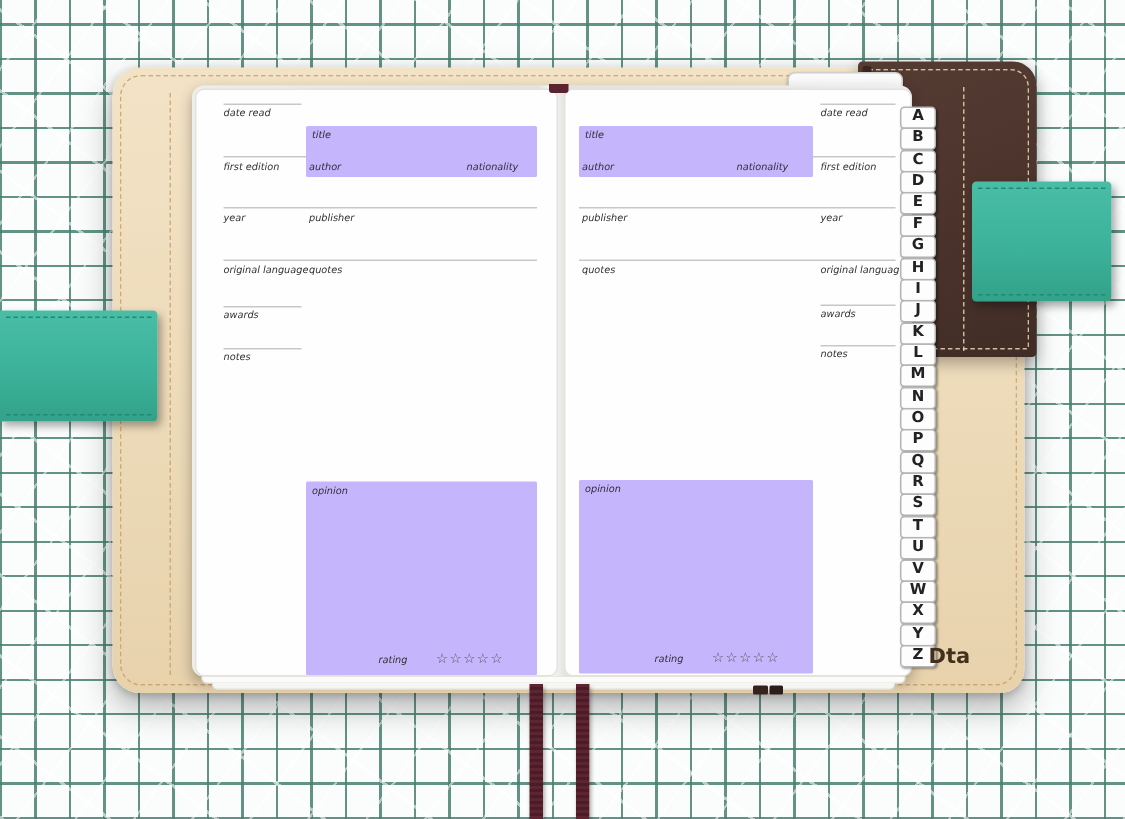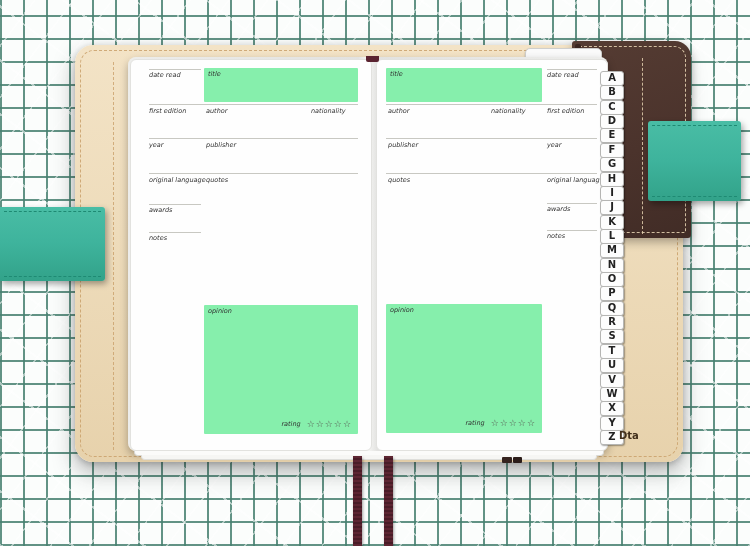--- a/index.html
+++ b/index.html
@@ -69,35 +69,35 @@
   .page {
     position:absolute; top:59px; height:390px;
     background:#fefefe; border:1px solid #e2e2df; border-radius:6px; z-index:5;
   }
   .page-left  { left:130px; width:240px; }
   .page-right { left:376px; width:230px; }
 
   
   .hl { position:absolute; height:1px; background:#c8c8c2; }
   .lbl { position:absolute; font-size:6.5px; line-height:1.1; color:#2f2f2f; white-space:nowrap;font-style:italic; }
-  .graybox { position:absolute; background:#86efac; border-radius:1px; }
+  .graybox { position:absolute; background:#c4b5fd; border-radius:1px;margin-top:16px; }
   .graybox .lbl { left:4px; top:3px; }
-  .rating-row { position:absolute; right:6px; bottom:5px; display:flex; align-items:center; gap:6px; }
+  .rating-row { position:absolute; right:22px; bottom:5px; display:flex; align-items:center; gap:19px; }
   .rating-row .lbl { position:static; }
   .stars { font-size:9px; line-height:1; color:#55554f; letter-spacing:1px; }
 
   
   .tabs-col { position:absolute; left:600px; top:71px; width:24px; height:376px; z-index:7; }
   .tab {
     position:absolute; left:0; width:22px; height:13px;
     background:#fdfdfd; border:1px solid #b5b5b3; border-radius:3px;
     box-shadow:1px 1px 1.5px rgba(0,0,0,0.35);
     font-size:10px; font-weight:bold; color:#222; text-align:center; line-height:12px;
   }
-  .dta { position:absolute; left:619px; top:430px; font-size:10px; font-weight:bold; color:#42301c; z-index:8; }
+  .dta { position:absolute; left:619px; top:430px; font-size:14px; font-weight:bold; color:#42301c; z-index:8; }
 
   
   .strap {
     position:absolute; background:linear-gradient(180deg,#49bda5 0%, #3eb39c 50%, #32a289 100%);
     box-shadow:2px 3px 6px rgba(0,0,0,0.35); z-index:9;
   }
   .strap::before { content:""; position:absolute; left:4px; right:4px; top:4px; bottom:4px;
     border-top:1px dashed #1e8a73; border-bottom:1px dashed #1e8a73; }
   .strap-left  { left:0; top:207px; width:105px; height:74px; border-radius:0 3px 3px 0; }
   .strap-right { left:648px; top:121px; width:93px; height:80px; border-radius:3px; }

